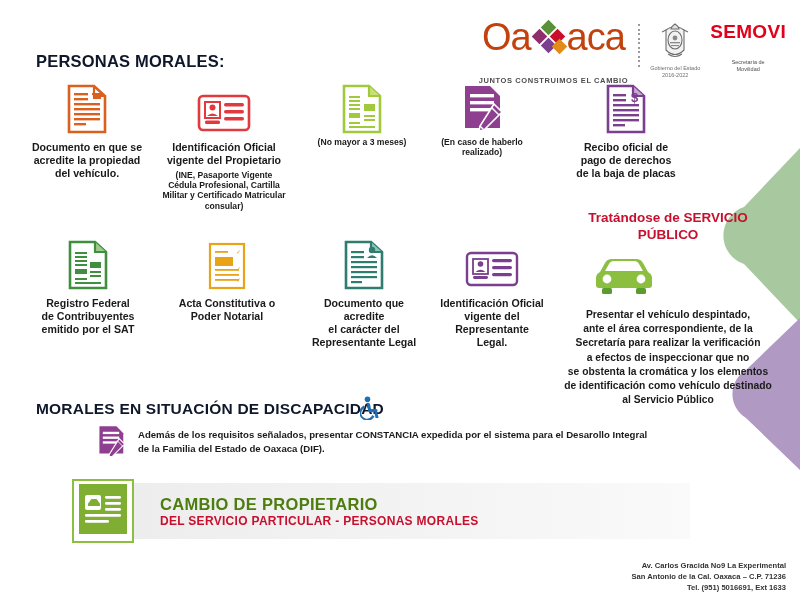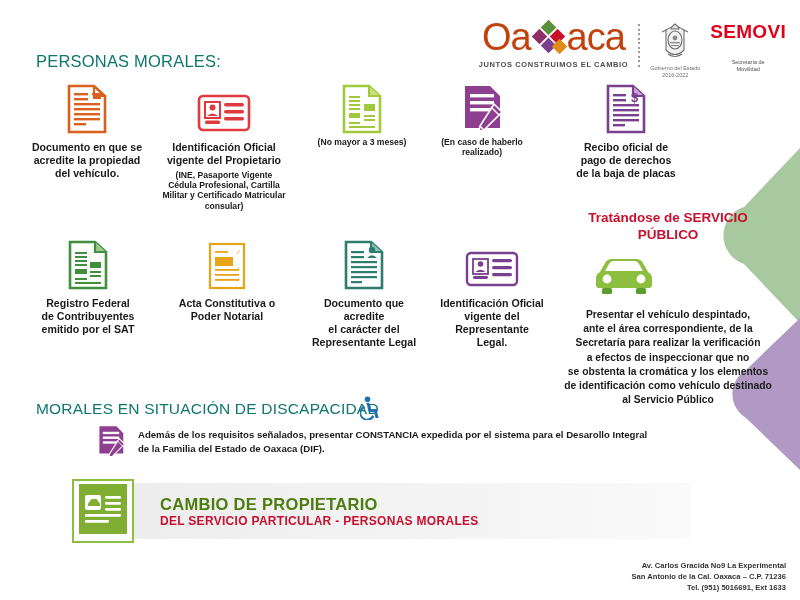--- a/index.html
+++ b/index.html
@@ -15,31 +15,31 @@
   
   .chev{position:absolute;right:0;}
   .chev svg{display:block;}
 
   
   .logos{position:absolute;top:18px;right:14px;display:flex;align-items:flex-start;gap:10px;}
   .oax-wrap{display:flex;flex-direction:column;align-items:center;}
   .oax{display:flex;align-items:baseline;font-weight:normal;font-size:38px;color:#c2410c;letter-spacing:-1px;line-height:1;}
   .oax .mosaic{display:inline-block;width:34px;height:30px;position:relative;margin:0 1px;transform:translateY(2px);}
   .mq{position:absolute;width:11px;height:11px;transform:rotate(45deg);}
-  .oax-tag{font-size:7.5px;font-weight:bold;color:#4d4d4d;letter-spacing:0.6px;margin-top:4px;}
+  .oax-tag{font-size:7.5px;font-weight:bold;color:#4d4d4d;letter-spacing:0.6px;margin-top:20px;}
   .dotsep{display:flex;flex-direction:column;justify-content:center;gap:2.5px;padding-top:6px;}
   .dotsep i{display:block;width:2px;height:2px;background:#9a9a9a;}
   .gob{display:flex;flex-direction:column;align-items:center;}
   .gob-tag{font-size:5.5px;color:#6d6d6d;margin-top:1px;text-align:center;line-height:1.25;}
   .semovi{display:flex;flex-direction:column;align-items:center;padding-top:4px;gap:16px;}
   .semovi-main{font-size:19px;font-weight:bold;color:#e2001a;letter-spacing:0.3px;line-height:1;}
   .semovi-sub{font-size:5.5px;color:#4d4d4d;text-align:center;line-height:1.3;margin-top:2px;}
 
   
-  .h-red{position:absolute;color:#0f766e;font-weight:normal;font-size:16.5px;letter-spacing:0.2px;}
+  .h-red{position:absolute;color:#0f172a;font-weight:bold;font-size:16.5px;letter-spacing:0.2px;}
   #hdr-morales{left:36px;top:52px;}
   #hdr-discap{left:36px;top:400px;font-size:15.5px;}
   .wheel-icon{position:absolute;left:360px;top:396px;}
 
   
   .item{position:absolute;text-align:center;}
   .item .ic{display:flex;justify-content:center;align-items:flex-end;height:50px;}
   .item .t1{font-size:10.6px;font-weight:bold;color:#1a1a1a;line-height:1.22;margin-top:7px;}
   .item .t2{font-size:8.6px;font-weight:bold;color:#1a1a1a;line-height:1.2;margin-top:3px;}
 

